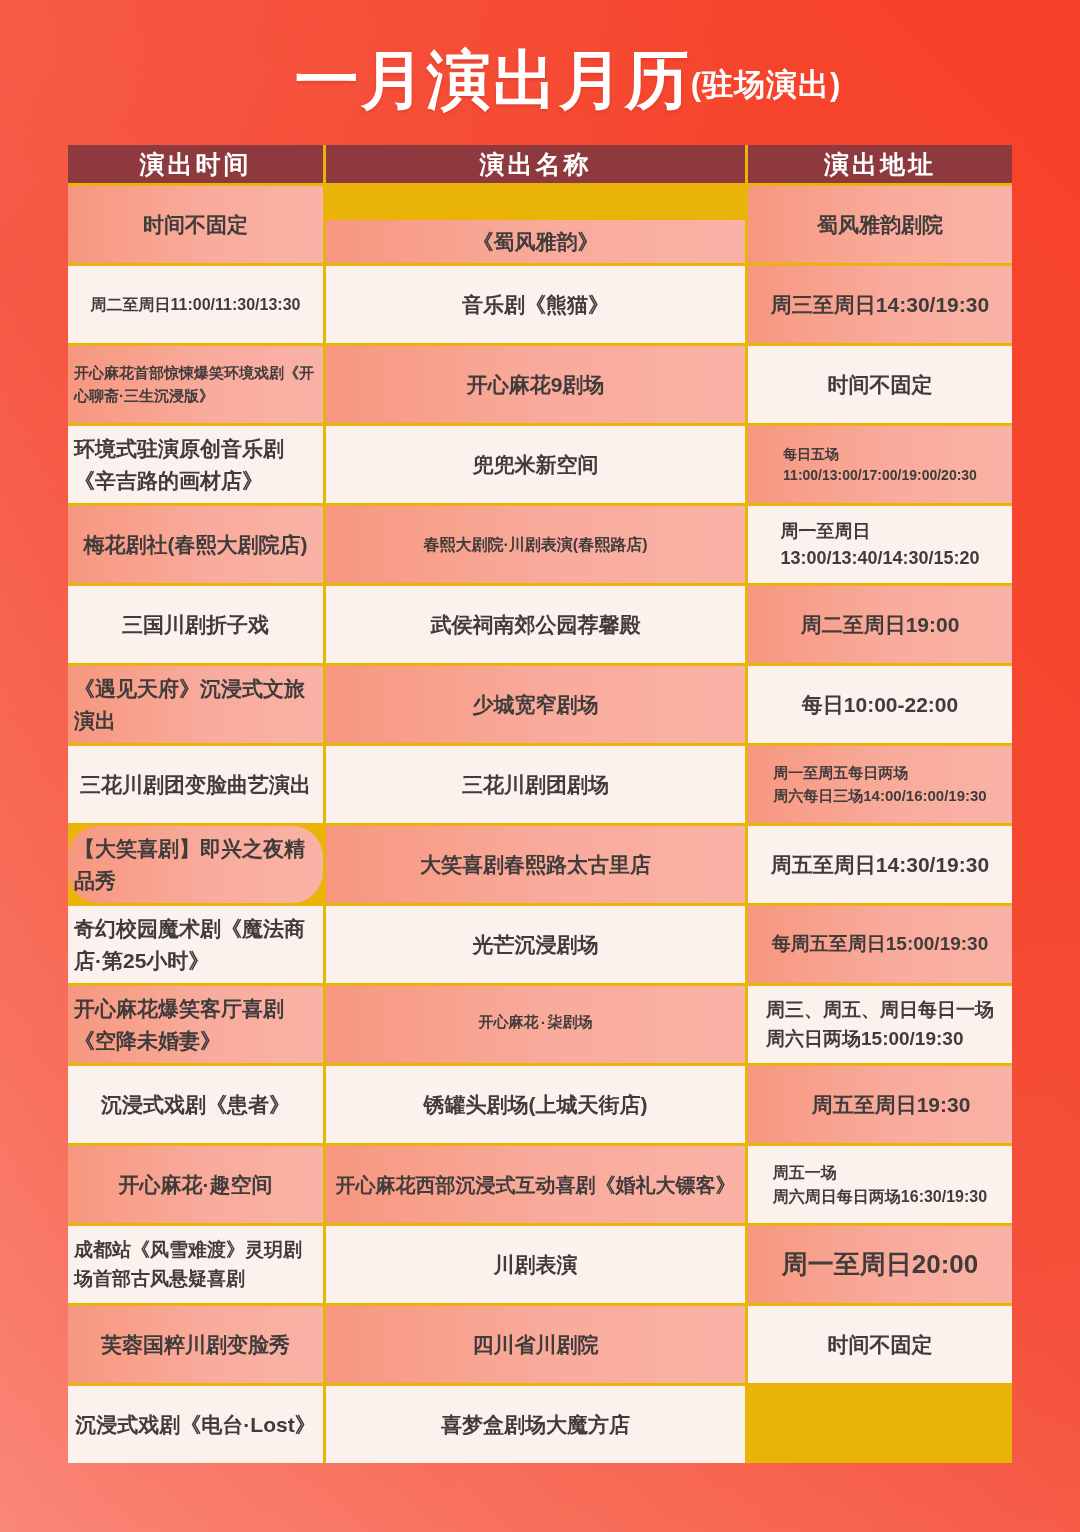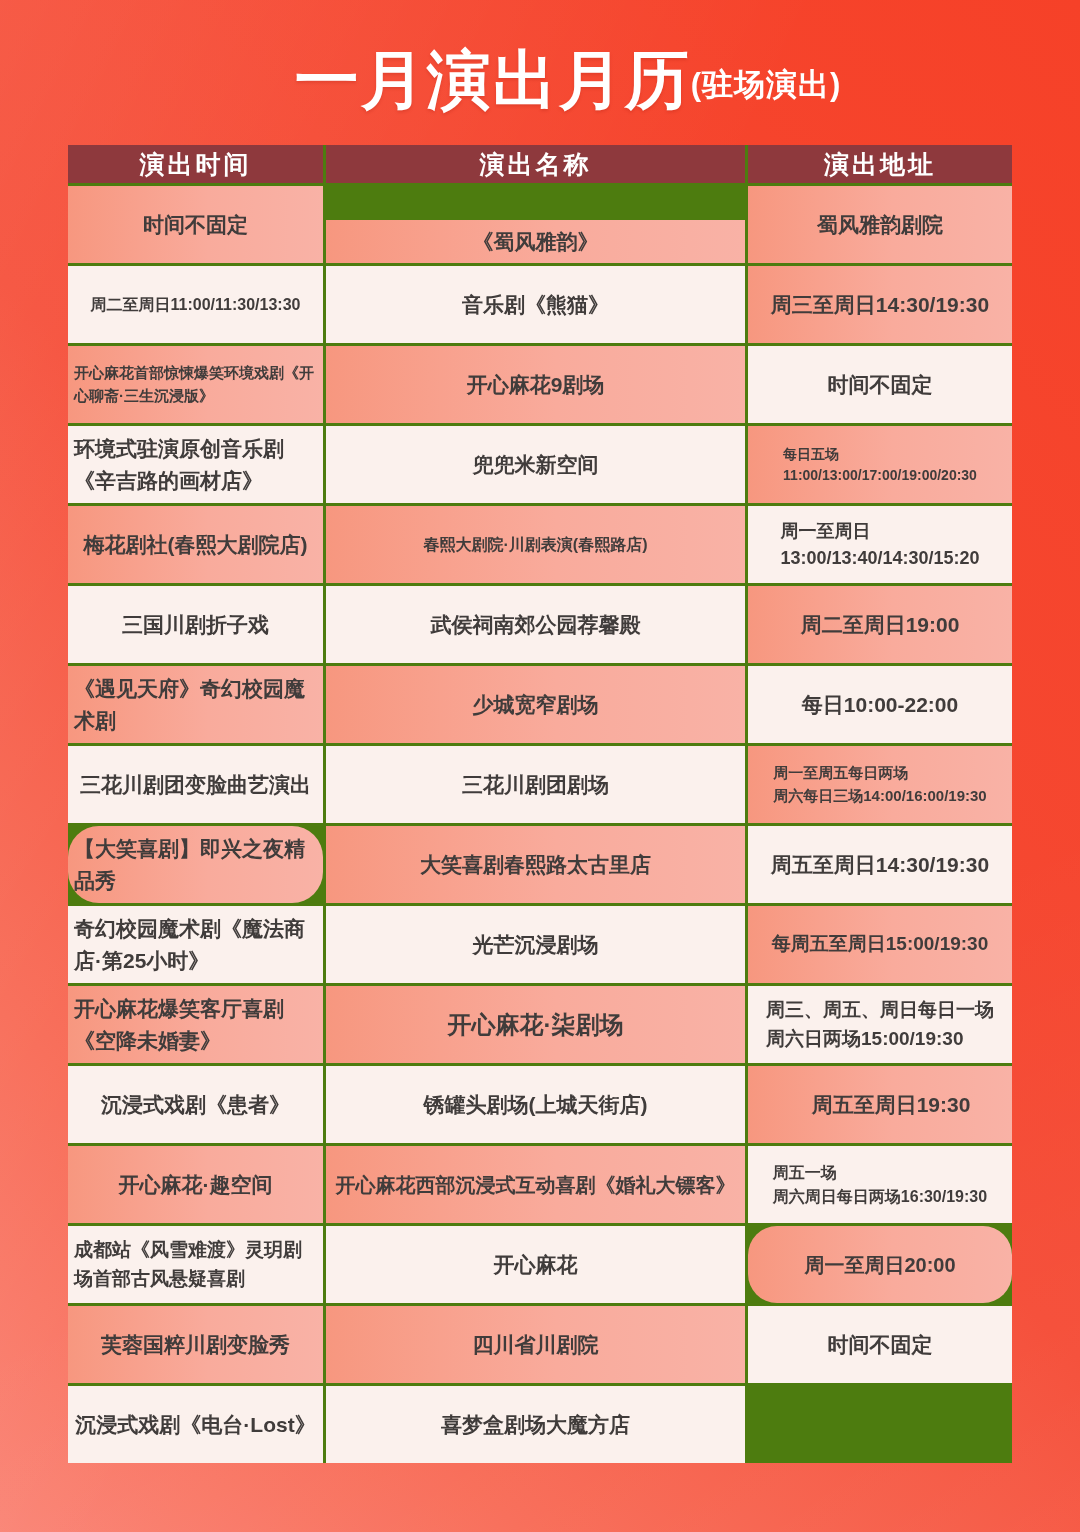--- a/index.html
+++ b/index.html
@@ -44,21 +44,21 @@
 
   .grid {
     position: absolute;
     left: 68px;
     top: 145px;
     width: 944px;
     display: grid;
     grid-template-columns: 255px 419px 264px;
     grid-auto-rows: 77px;
     gap: 3px;
-    background: #4d7c0f; 
+    background: #eab308; 
   }
   .hcell {
     height: 38px;
     background: #8e393d;
     color: #ffffff;
     font-size: 25px;
     font-weight: 800;
     letter-spacing: 3px;
     display: flex;
     align-items: center;
@@ -107,45 +107,45 @@
     <div class="cell light" style="font-size: 21px;">兜兜米新空间</div>
     <div class="cell salmon" style="font-size: 14px;">每日五场
 11:00/13:00/17:00/19:00/20:30</div>
     <div class="cell salmon" style="font-size: 21px;">梅花剧社(春熙大剧院店)</div>
     <div class="cell salmon" style="font-size: 16px;">春熙大剧院·川剧表演(春熙路店)</div>
     <div class="cell light" style="font-size: 18px;">周一至周日
 13:00/13:40/14:30/15:20</div>
     <div class="cell light" style="font-size: 21px;">三国川剧折子戏</div>
     <div class="cell light" style="font-size: 21px;">武侯祠南郊公园荐馨殿</div>
     <div class="cell salmon" style="font-size: 21px;">周二至周日19:00</div>
-    <div class="cell salmon" style="font-size: 21px;">《遇见天府》奇幻校园魔术剧</div>
+    <div class="cell salmon" style="font-size: 21px;">《遇见天府》沉浸式文旅演出</div>
     <div class="cell salmon" style="font-size: 21px;">少城宽窄剧场</div>
     <div class="cell light" style="font-size: 21px;">每日10:00-22:00</div>
     <div class="cell light" style="font-size: 21px;">三花川剧团变脸曲艺演出</div>
     <div class="cell light" style="font-size: 21px;">三花川剧团剧场</div>
     <div class="cell salmon" style="font-size: 15px;">周一至周五每日两场
 周六每日三场14:00/16:00/19:30</div>
     <div class="cell salmon" style="font-size: 21px; border-radius: 31px;">【大笑喜剧】即兴之夜精品秀</div>
     <div class="cell salmon" style="font-size: 21px;">大笑喜剧春熙路太古里店</div>
     <div class="cell light" style="font-size: 21px;">周五至周日14:30/19:30</div>
     <div class="cell light" style="font-size: 21px;">奇幻校园魔术剧《魔法商店·第25小时》</div>
     <div class="cell light" style="font-size: 21px;">光芒沉浸剧场</div>
     <div class="cell salmon" style="font-size: 19px;">每周五至周日15:00/19:30</div>
     <div class="cell salmon" style="font-size: 21px;">开心麻花爆笑客厅喜剧《空降未婚妻》</div>
-    <div class="cell salmon" style="font-size: 24px;">开心麻花·柒剧场</div>
+    <div class="cell salmon" style="font-size: 15px; font-family: Liberation Mono, monospace;">开心麻花·柒剧场</div>
     <div class="cell light" style="font-size: 19px;">周三、周五、周日每日一场
 周六日两场15:00/19:30</div>
     <div class="cell light" style="font-size: 21px;">沉浸式戏剧《患者》</div>
     <div class="cell light" style="font-size: 21px;">锈罐头剧场(上城天街店)</div>
     <div class="cell salmon" style="font-size: 21px; padding-left: 28px;">周五至周日19:30</div>
     <div class="cell salmon" style="font-size: 21px;">开心麻花·趣空间</div>
     <div class="cell salmon" style="font-size: 20px;">开心麻花西部沉浸式互动喜剧《婚礼大镖客》</div>
     <div class="cell light" style="font-size: 16px;">周五一场
 周六周日每日两场16:30/19:30</div>
     <div class="cell light" style="font-size: 19px;">成都站《风雪难渡》灵玥剧场首部古风悬疑喜剧</div>
-    <div class="cell light" style="font-size: 21px;">开心麻花</div>
-    <div class="cell salmon" style="font-size: 20px; border-radius: 29px;">周一至周日20:00</div>
+    <div class="cell light" style="font-size: 21px;">川剧表演</div>
+    <div class="cell salmon" style="font-size: 26px;">周一至周日20:00</div>
     <div class="cell salmon" style="font-size: 21px;">芙蓉国粹川剧变脸秀</div>
     <div class="cell salmon" style="font-size: 21px;">四川省川剧院</div>
     <div class="cell light" style="font-size: 21px;">时间不固定</div>
     <div class="cell light" style="font-size: 21px;">沉浸式戏剧《电台·Lost》</div>
     <div class="cell light" style="font-size: 21px;">喜梦盒剧场大魔方店</div>
   </div>
 
 </body></html>

